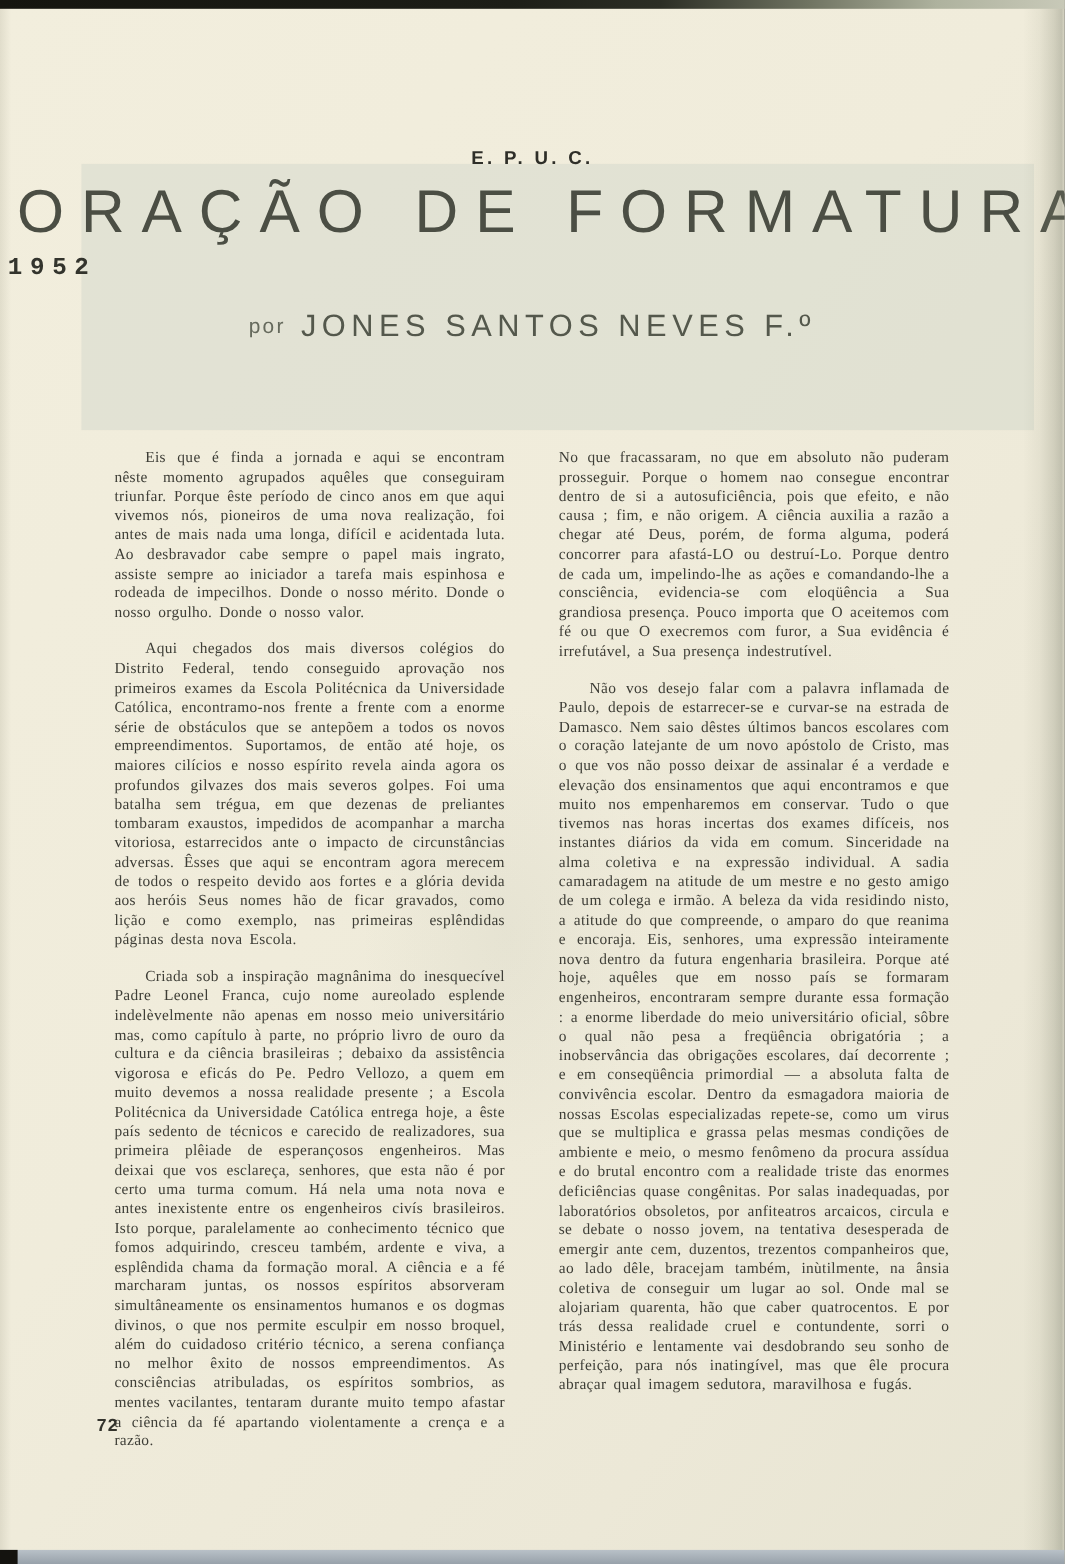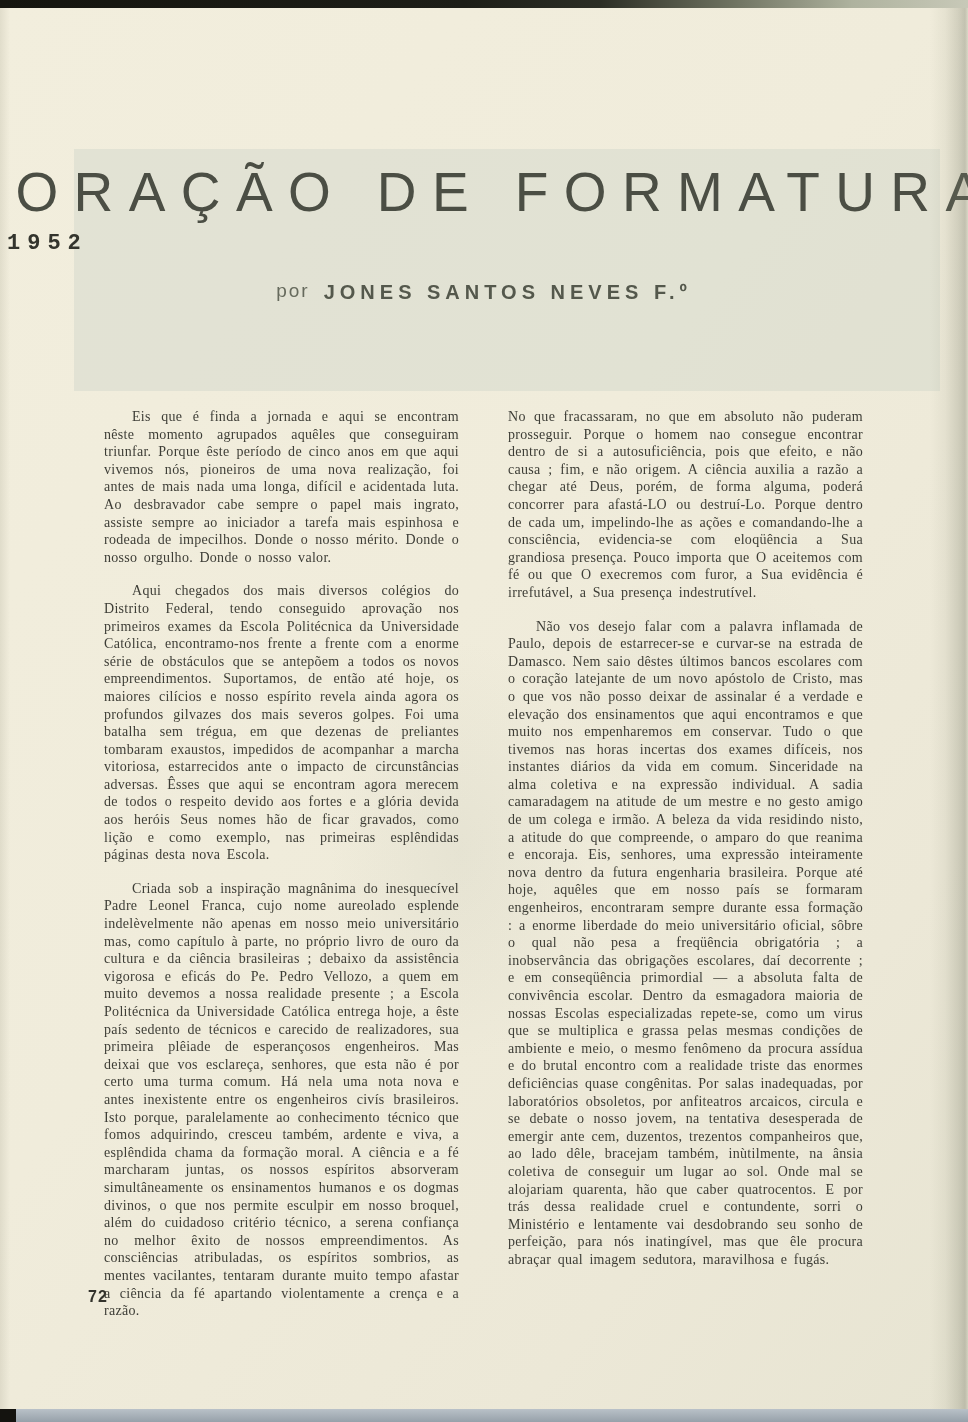--- a/index.html
+++ b/index.html
@@ -67,21 +67,21 @@
     font-family:Liberation Mono, monospace;
     font-weight:bold;font-size:22px;letter-spacing:7px;text-indent:7px;
     color:#33342d;
   }
   .byline{
     position:absolute;top:280px;left:0;width:100%;
     text-align:center;color:#5b5e53;
     font-family:"Liberation Sans", sans-serif;
   }
   .byline .by{font-size:19px;letter-spacing:2px;margin-right:14px;vertical-align:2px;color:#666a5d;}
-  .byline .author{font-size:20px;font-weight:700;letter-spacing:5px;color:#54584c;}
+  .byline .author{font-size:28px;font-weight:400;letter-spacing:5px;color:#54584c;}
 
   
   .columns{
     position:absolute;top:392px;left:88px;width:792px;
     display:flex;gap:17px;
   }
   .col{width:387px;}
   .col p{
     margin:16px;
     font-size:14px;line-height:17.6px;
@@ -101,20 +101,21 @@
 </style>
 </head>
 <body>
 
 <div class="page">
 
   <div class="title-tint"></div>
   <div class="ghost-a"></div>
   <div class="ghost-b"></div>
 
+  <div class="epuc">E. P. U. C.</div>
 
   <h1 class="main-title">ORAÇÃO DE FORMATURA</h1>
 
   <div class="year">1952</div>
 
   <div class="byline">
     <span class="by">por</span><span class="author">JONES SANTOS NEVES F.º</span>
   </div>
 
   <main class="columns">

